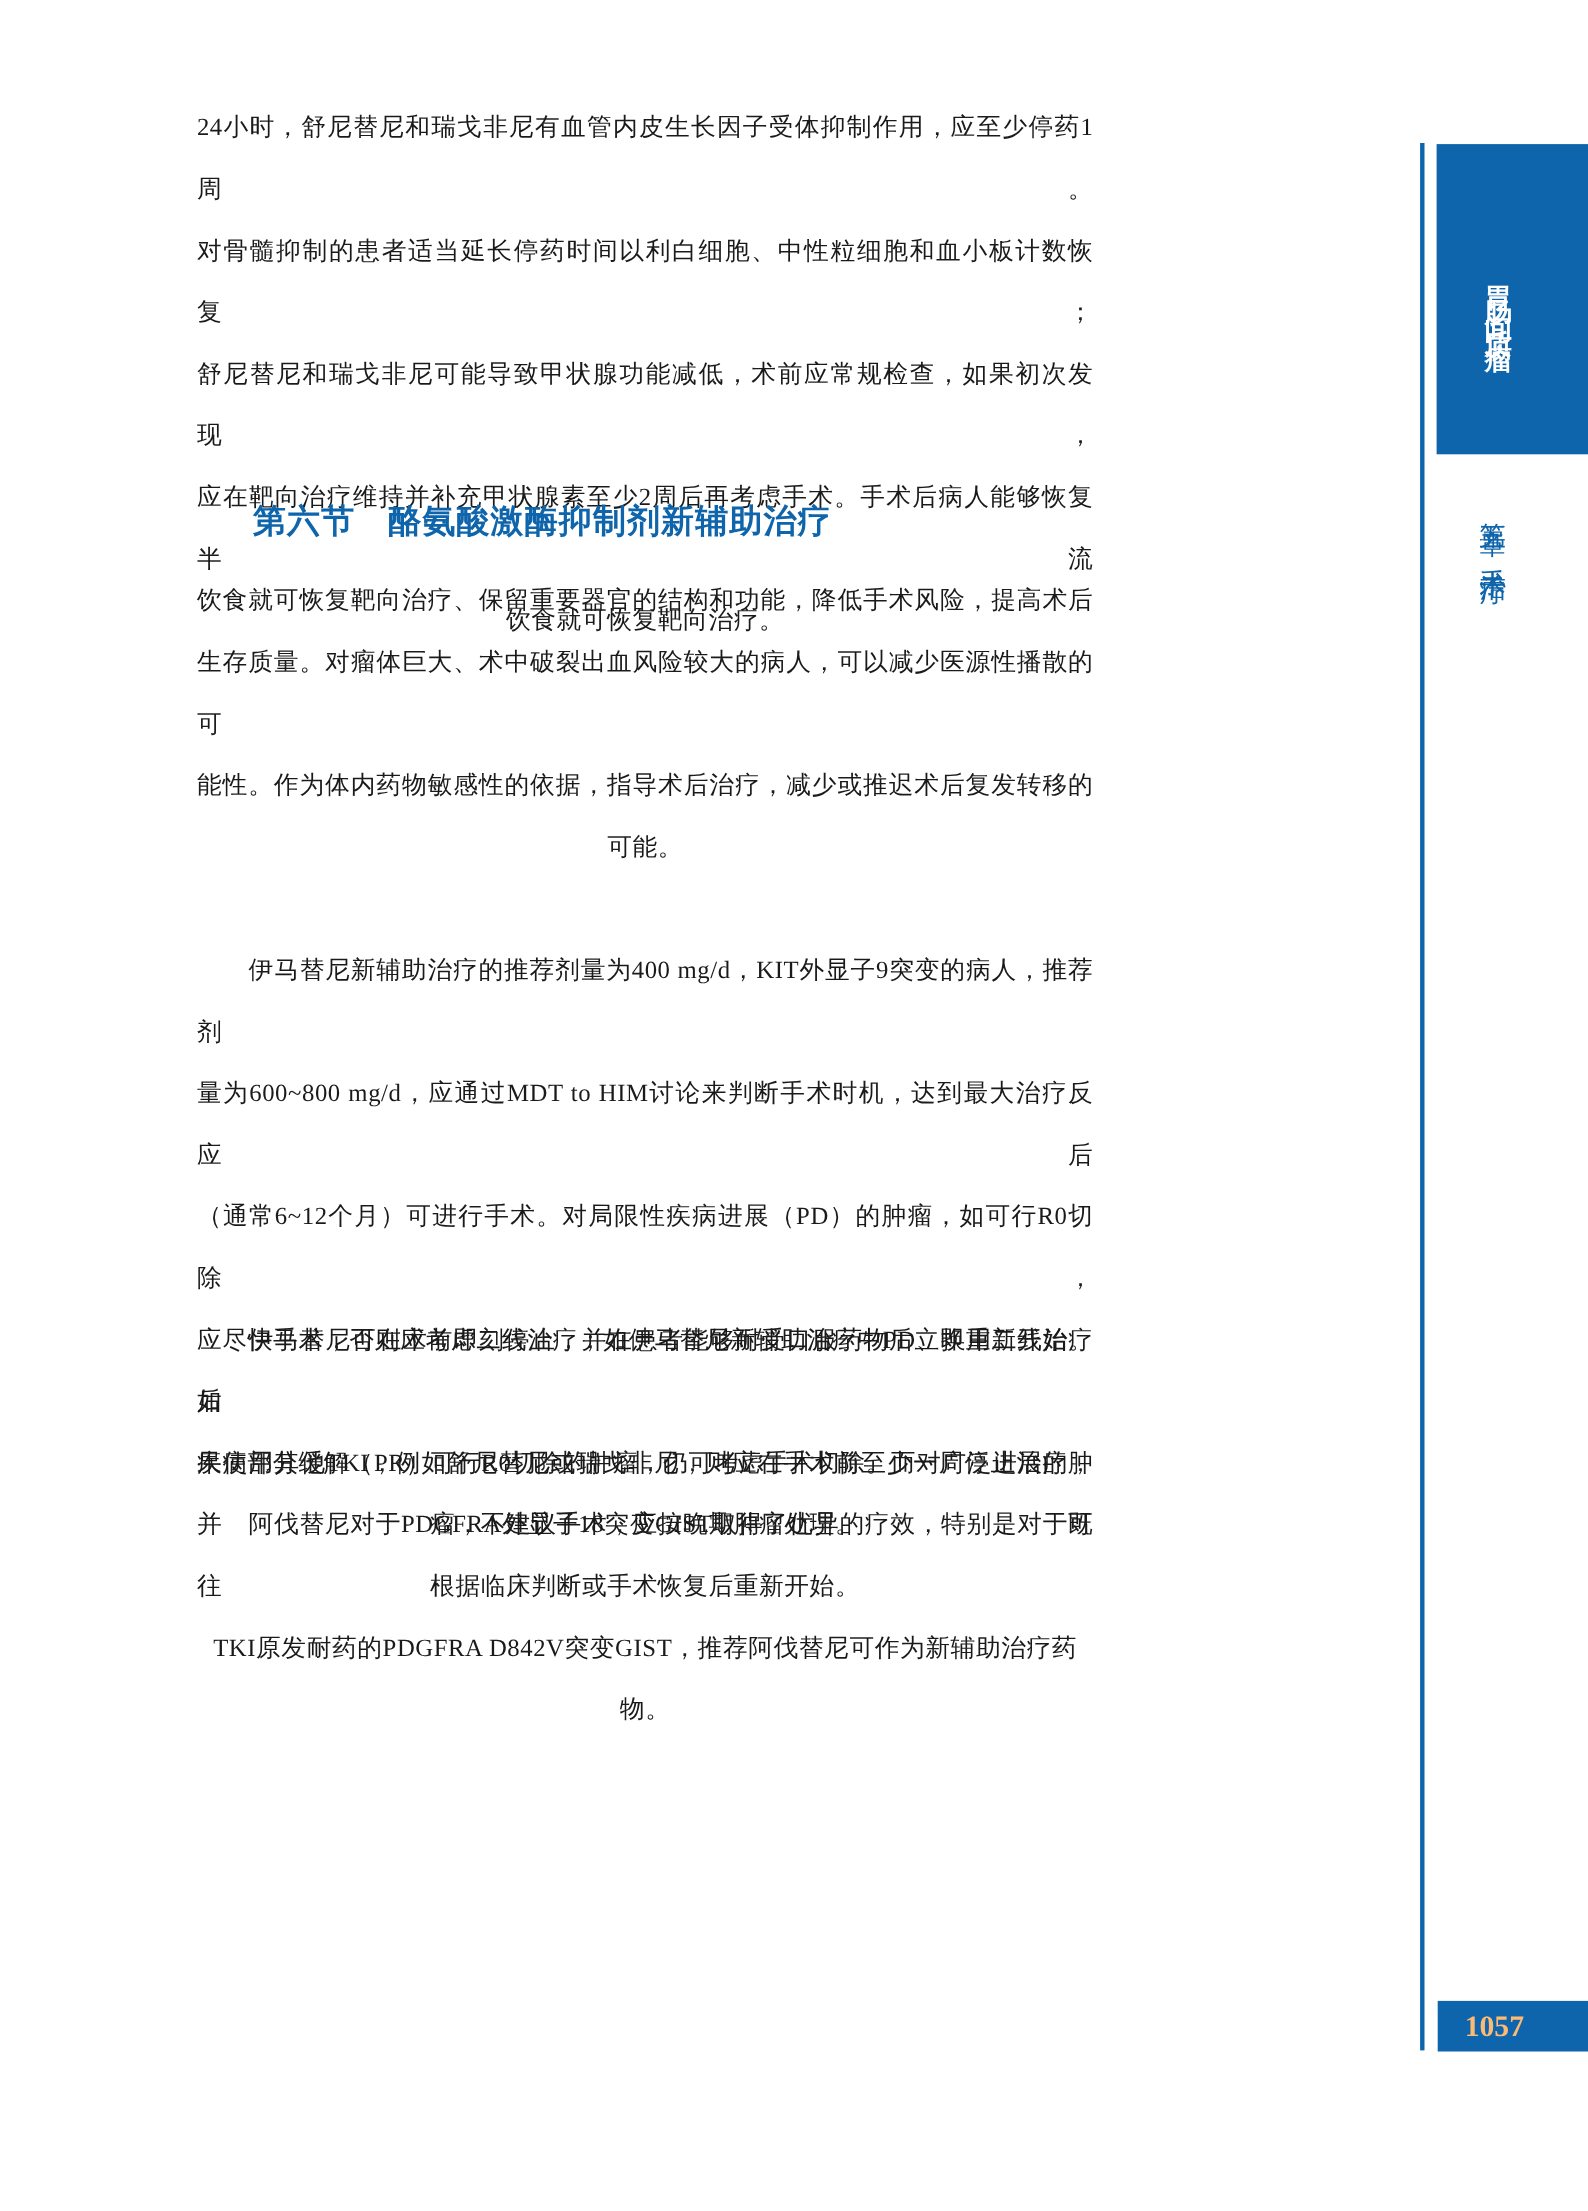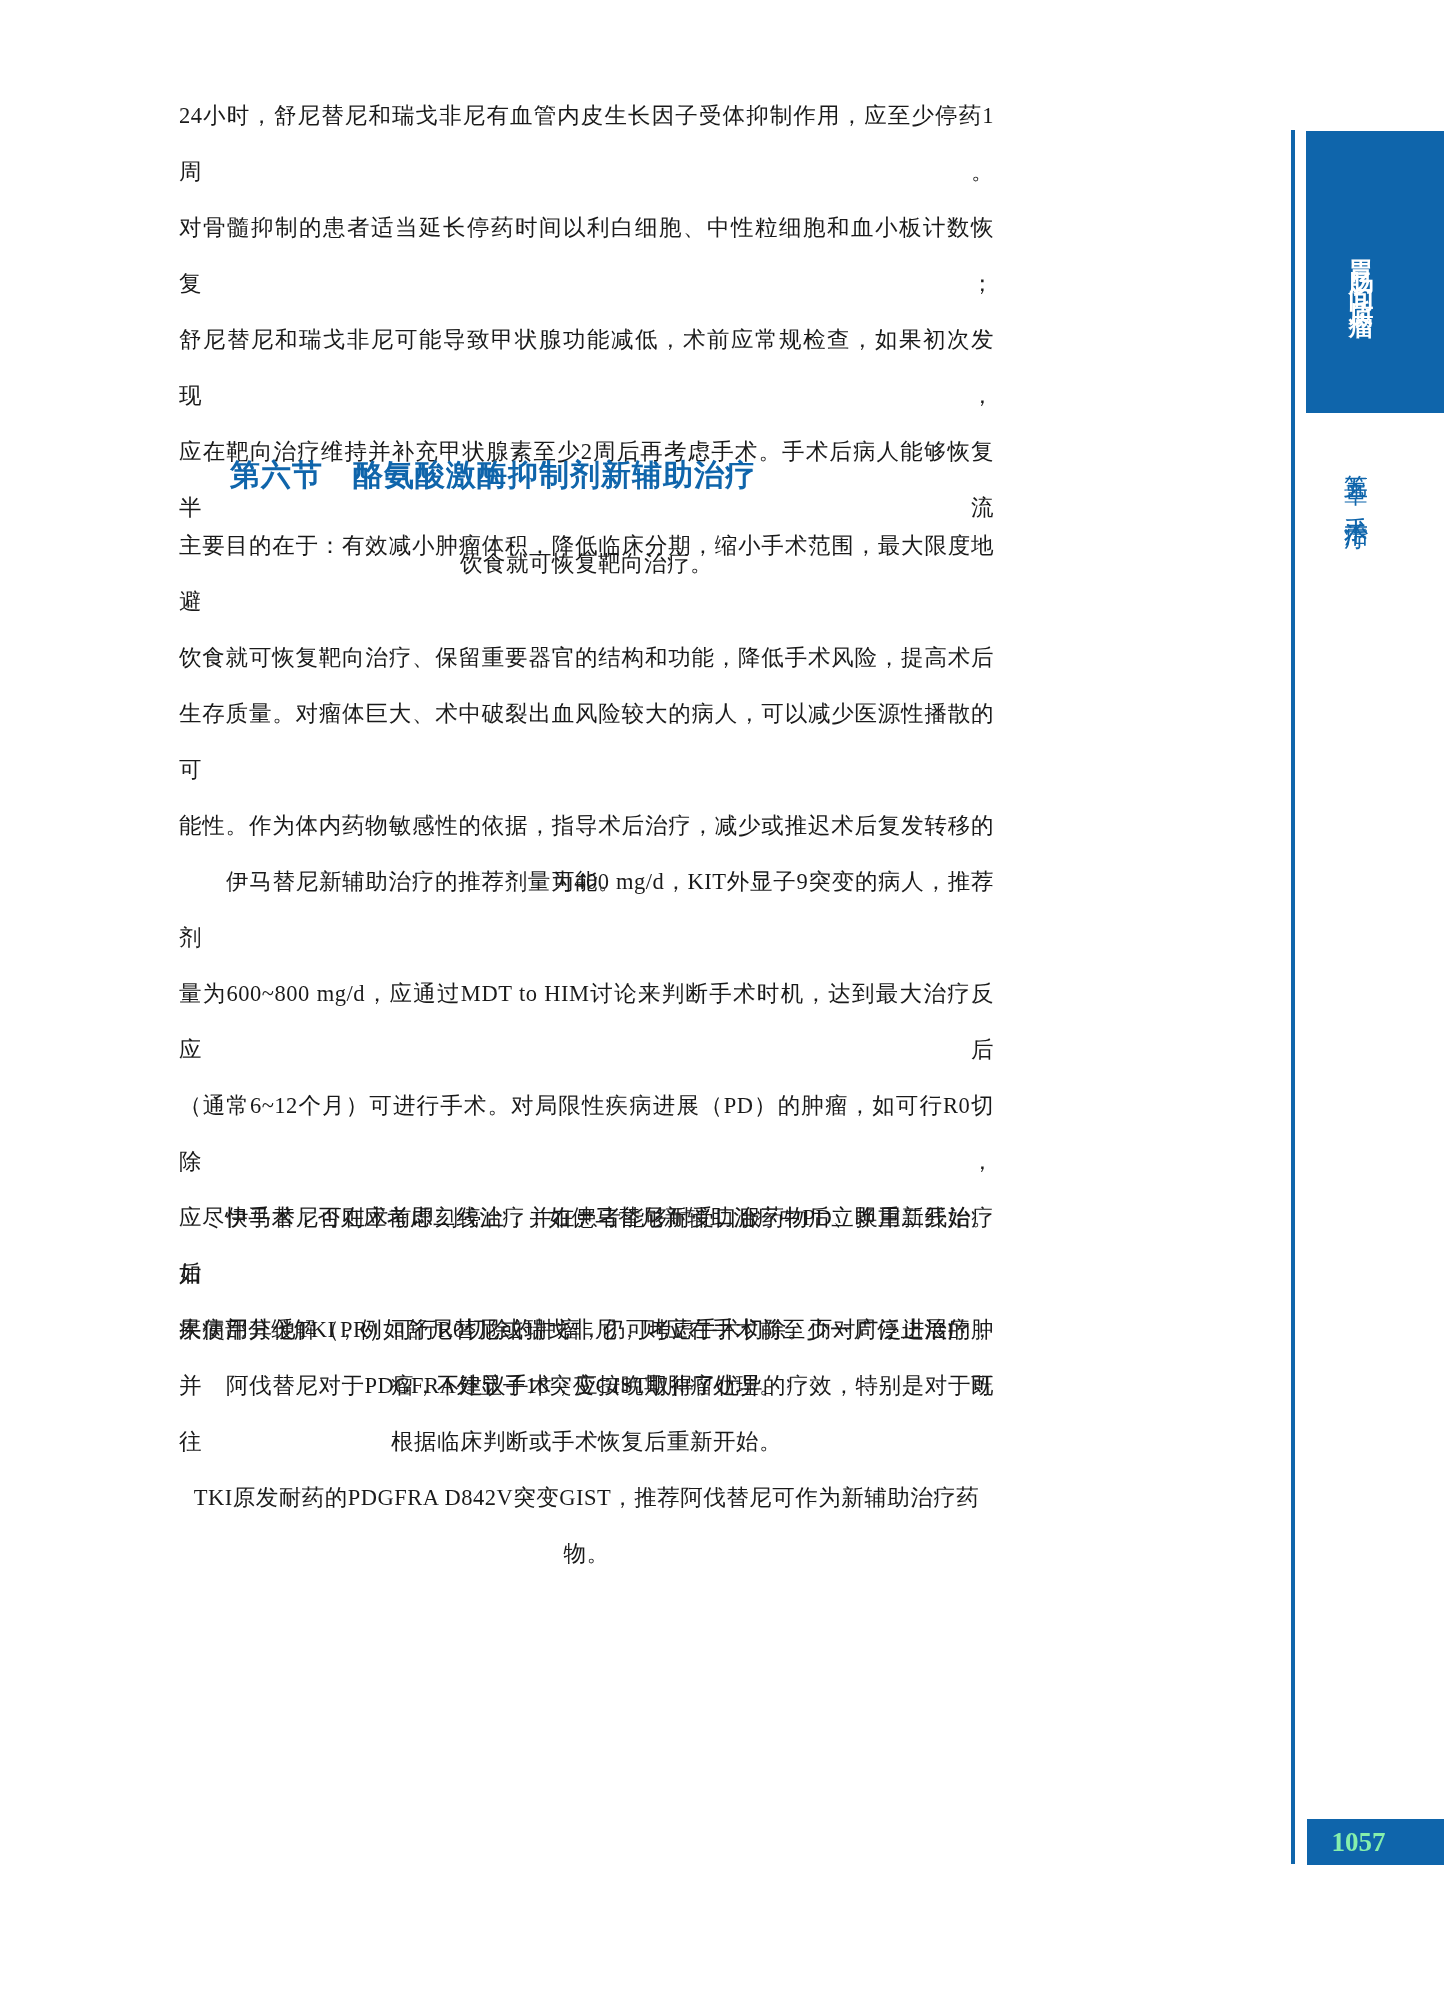--- a/index.html
+++ b/index.html
@@ -89,21 +89,21 @@
     top: 1819px;
     width: 137px;
     height: 46px;
     background: var(--accent);
     display: flex;
     align-items: center;
     justify-content: center;
     padding-right: 34px;
   }
   .page-badge .pnum {
-    color: #86efac;
+    color: #fdba74;
     font-weight: bold;
     font-size: 27px;
     font-family: "Liberation Serif", "DejaVu Serif", serif;
   }
 </style>
 </head>
 <body>
 
 <div class="page">
 
@@ -115,21 +115,20 @@
         <div class="tline just">舒尼替尼和瑞戈非尼可能导致甲状腺功能减低，术前应常规检查，如果初次发现，</div>
         <div class="tline just">应在靶向治疗维持并补充甲状腺素至少2周后再考虑手术。手术后病人能够恢复半流</div>
         <div class="tline">饮食就可恢复靶向治疗。</div>
       </div>
 
     <div class="heading">
       <span class="hnum">第六节</span><span class="htitle">酪氨酸激酶抑制剂新辅助治疗</span>
     </div>
 
     <div class="para" style="top:518px">
-        <div class="tline just">主要目的在于：有效减小肿瘤体积，降低临床分期，缩小手术范围，最大限度地避</div>
         <div class="tline just">饮食就可恢复靶向治疗、保留重要器官的结构和功能，降低手术风险，提高术后</div>
         <div class="tline just">生存质量。对瘤体巨大、术中破裂出血风险较大的病人，可以减少医源性播散的可</div>
         <div class="tline just">能性。作为体内药物敏感性的依据，指导术后治疗，减少或推迟术后复发转移的</div>
         <div class="tline">可能。</div>
       </div>
 
     <div class="para" style="top:854px">
         <div class="tline just ind">伊马替尼新辅助治疗的推荐剂量为400 mg/d，KIT外显子9突变的病人，推荐剂</div>
         <div class="tline just">量为600~800 mg/d，应通过MDT to HIM讨论来判断手术时机，达到最大治疗反应后</div>
         <div class="tline just">（通常6~12个月）可进行手术。对局限性疾病进展（PD）的肿瘤，如可行R0切除，</div>

